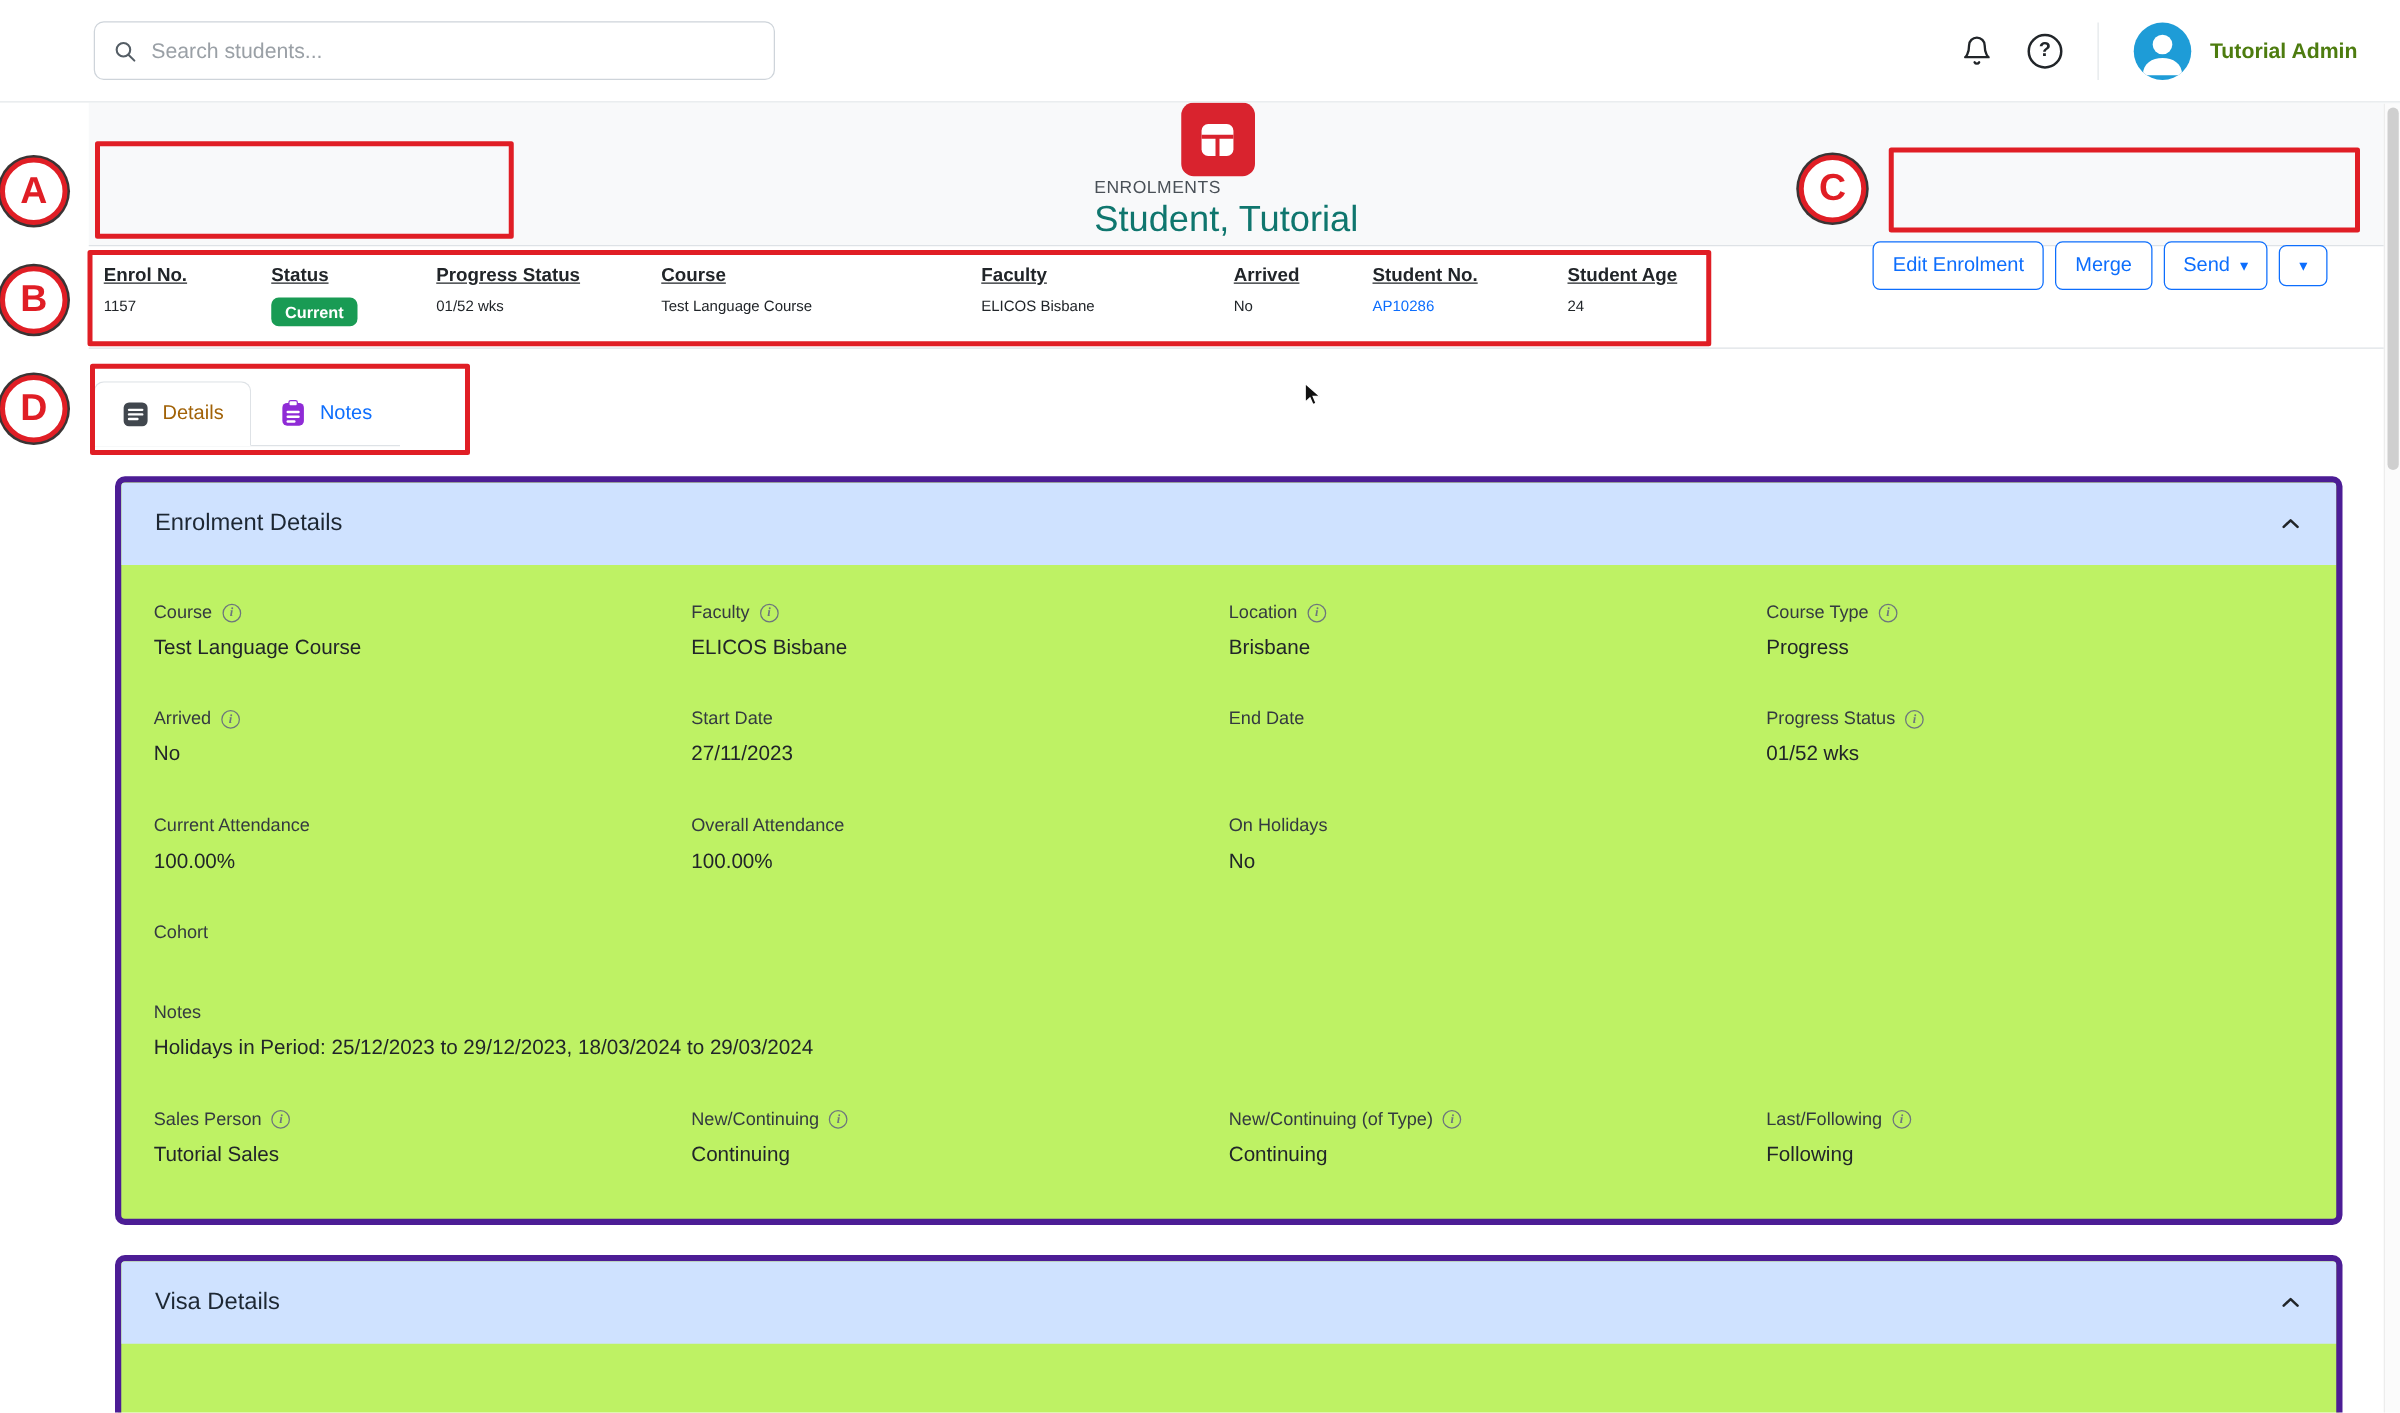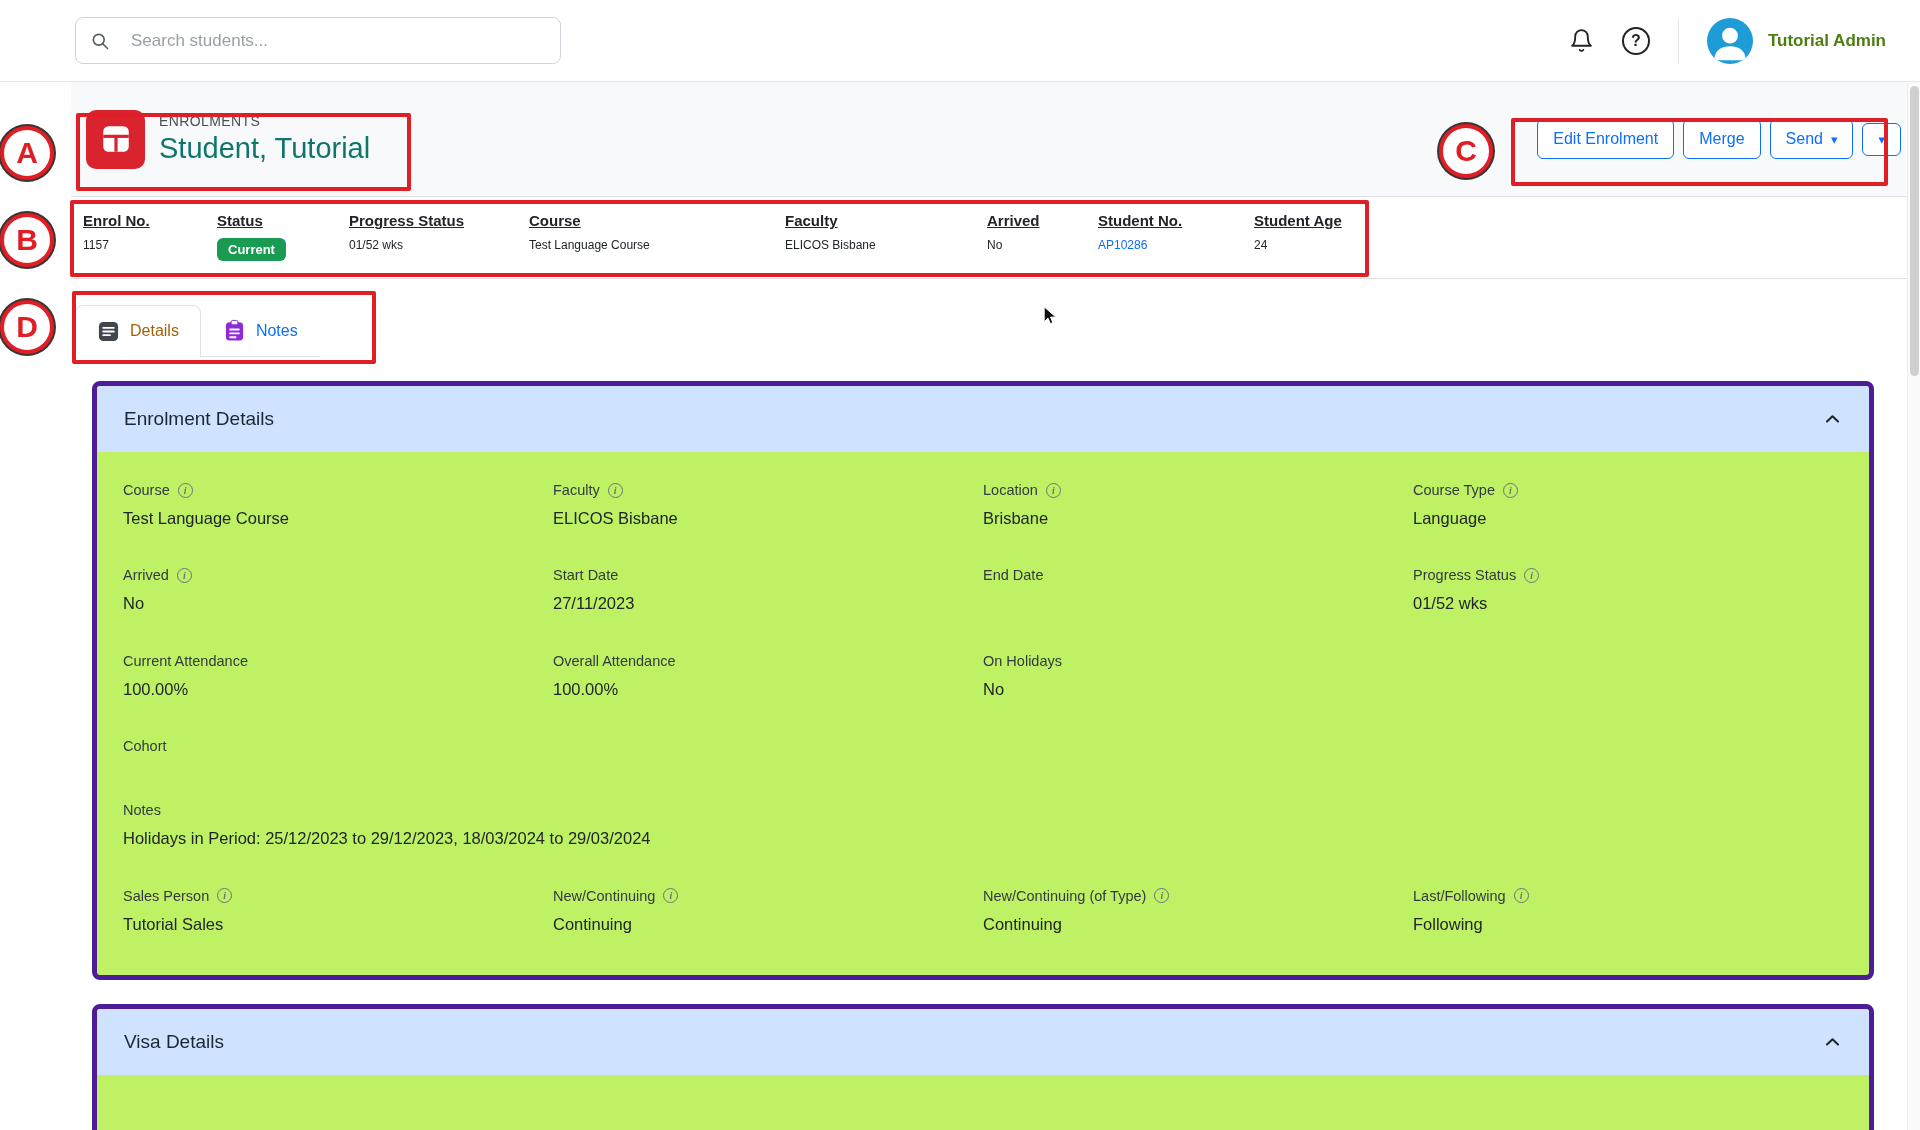--- a/index.html
+++ b/index.html
@@ -9,22 +9,22 @@
     font-family: "Liberation Sans", "DejaVu Sans", sans-serif;
   }
 
   
   .topbar {
     height: 82px; background: #fff; border-bottom: 1px solid #e4e7ea;
     display: flex; align-items: center; padding: 0 34px 0 75px;
     position: relative; z-index: 5;
   }
   .search-box {
-    width: 486px; height: 47px; border: 1px solid #ced4da; border-radius: 8px;
-    background: #fff; display: flex; align-items: center; padding: 0 14px; gap: 21px;
+    width: 545px; height: 47px; border: 1px solid #ced4da; border-radius: 8px;
+    background: #fff; display: flex; align-items: center; padding: 0 14px; gap: 11px;
   }
   .search-box input {
     border: none; outline: none; flex: 1; font-size: 17px; color: #212529;
     font-family: inherit; background: transparent;
   }
   .search-box input::placeholder { color: #9aa0a6; }
   .topbar-right { margin-left: auto; display: flex; align-items: center; gap: 28px; }
   .icon-btn { background: none; border: none; cursor: pointer; display: flex; align-items: center; }
   .help-circle {
     width: 28px; height: 28px; border: 2px solid #212529; border-radius: 50%;
@@ -37,21 +37,21 @@
     width: 46px; height: 46px; border-radius: 50%; background: #1e9cd7;
     display: flex; align-items: center; justify-content: center; overflow: hidden;
   }
   .user-name { font-size: 17px; font-weight: 700; color: #4d7c0f; }
 
   
   .main { margin-left: 71px; }
 
   .page-header {
     background: #f8f9fa; height: 114px;
-    display: flex; align-items: center; padding: 0 19px 0 15px;
+    display: flex; align-items: center; padding: 0 58px 0 15px; flex-direction: column;
   }
   .app-icon {
     width: 59px; height: 59px; border-radius: 10px; background: #d9232e;
     display: flex; align-items: center; justify-content: center; flex: none;
   }
   .header-text { margin-left: 14px; }
   .eyebrow { font-size: 14px; color: #495057; letter-spacing: 0.4px; }
   .page-title { font-size: 29px; font-weight: 500; color: #0f766e; margin-top: 3px; }
   .header-actions { margin-left: auto; display: flex; gap: 9px; align-items: center; }
   .btn-outline {
@@ -297,21 +297,21 @@
               <span>Location</span>
               <span class="info-i">i</span>
             </div>
             <div class="field-value">Brisbane</div>
           </div>
           <div class="field">
             <div class="field-label">
               <span>Course Type</span>
               <span class="info-i">i</span>
             </div>
-            <div class="field-value">Language</div>
+            <div class="field-value">Progress</div>
           </div>
 
           <div class="field">
             <div class="field-label">
               <span>Arrived</span>
               <span class="info-i">i</span>
             </div>
             <div class="field-value">No</div>
           </div>
           <div class="field">

